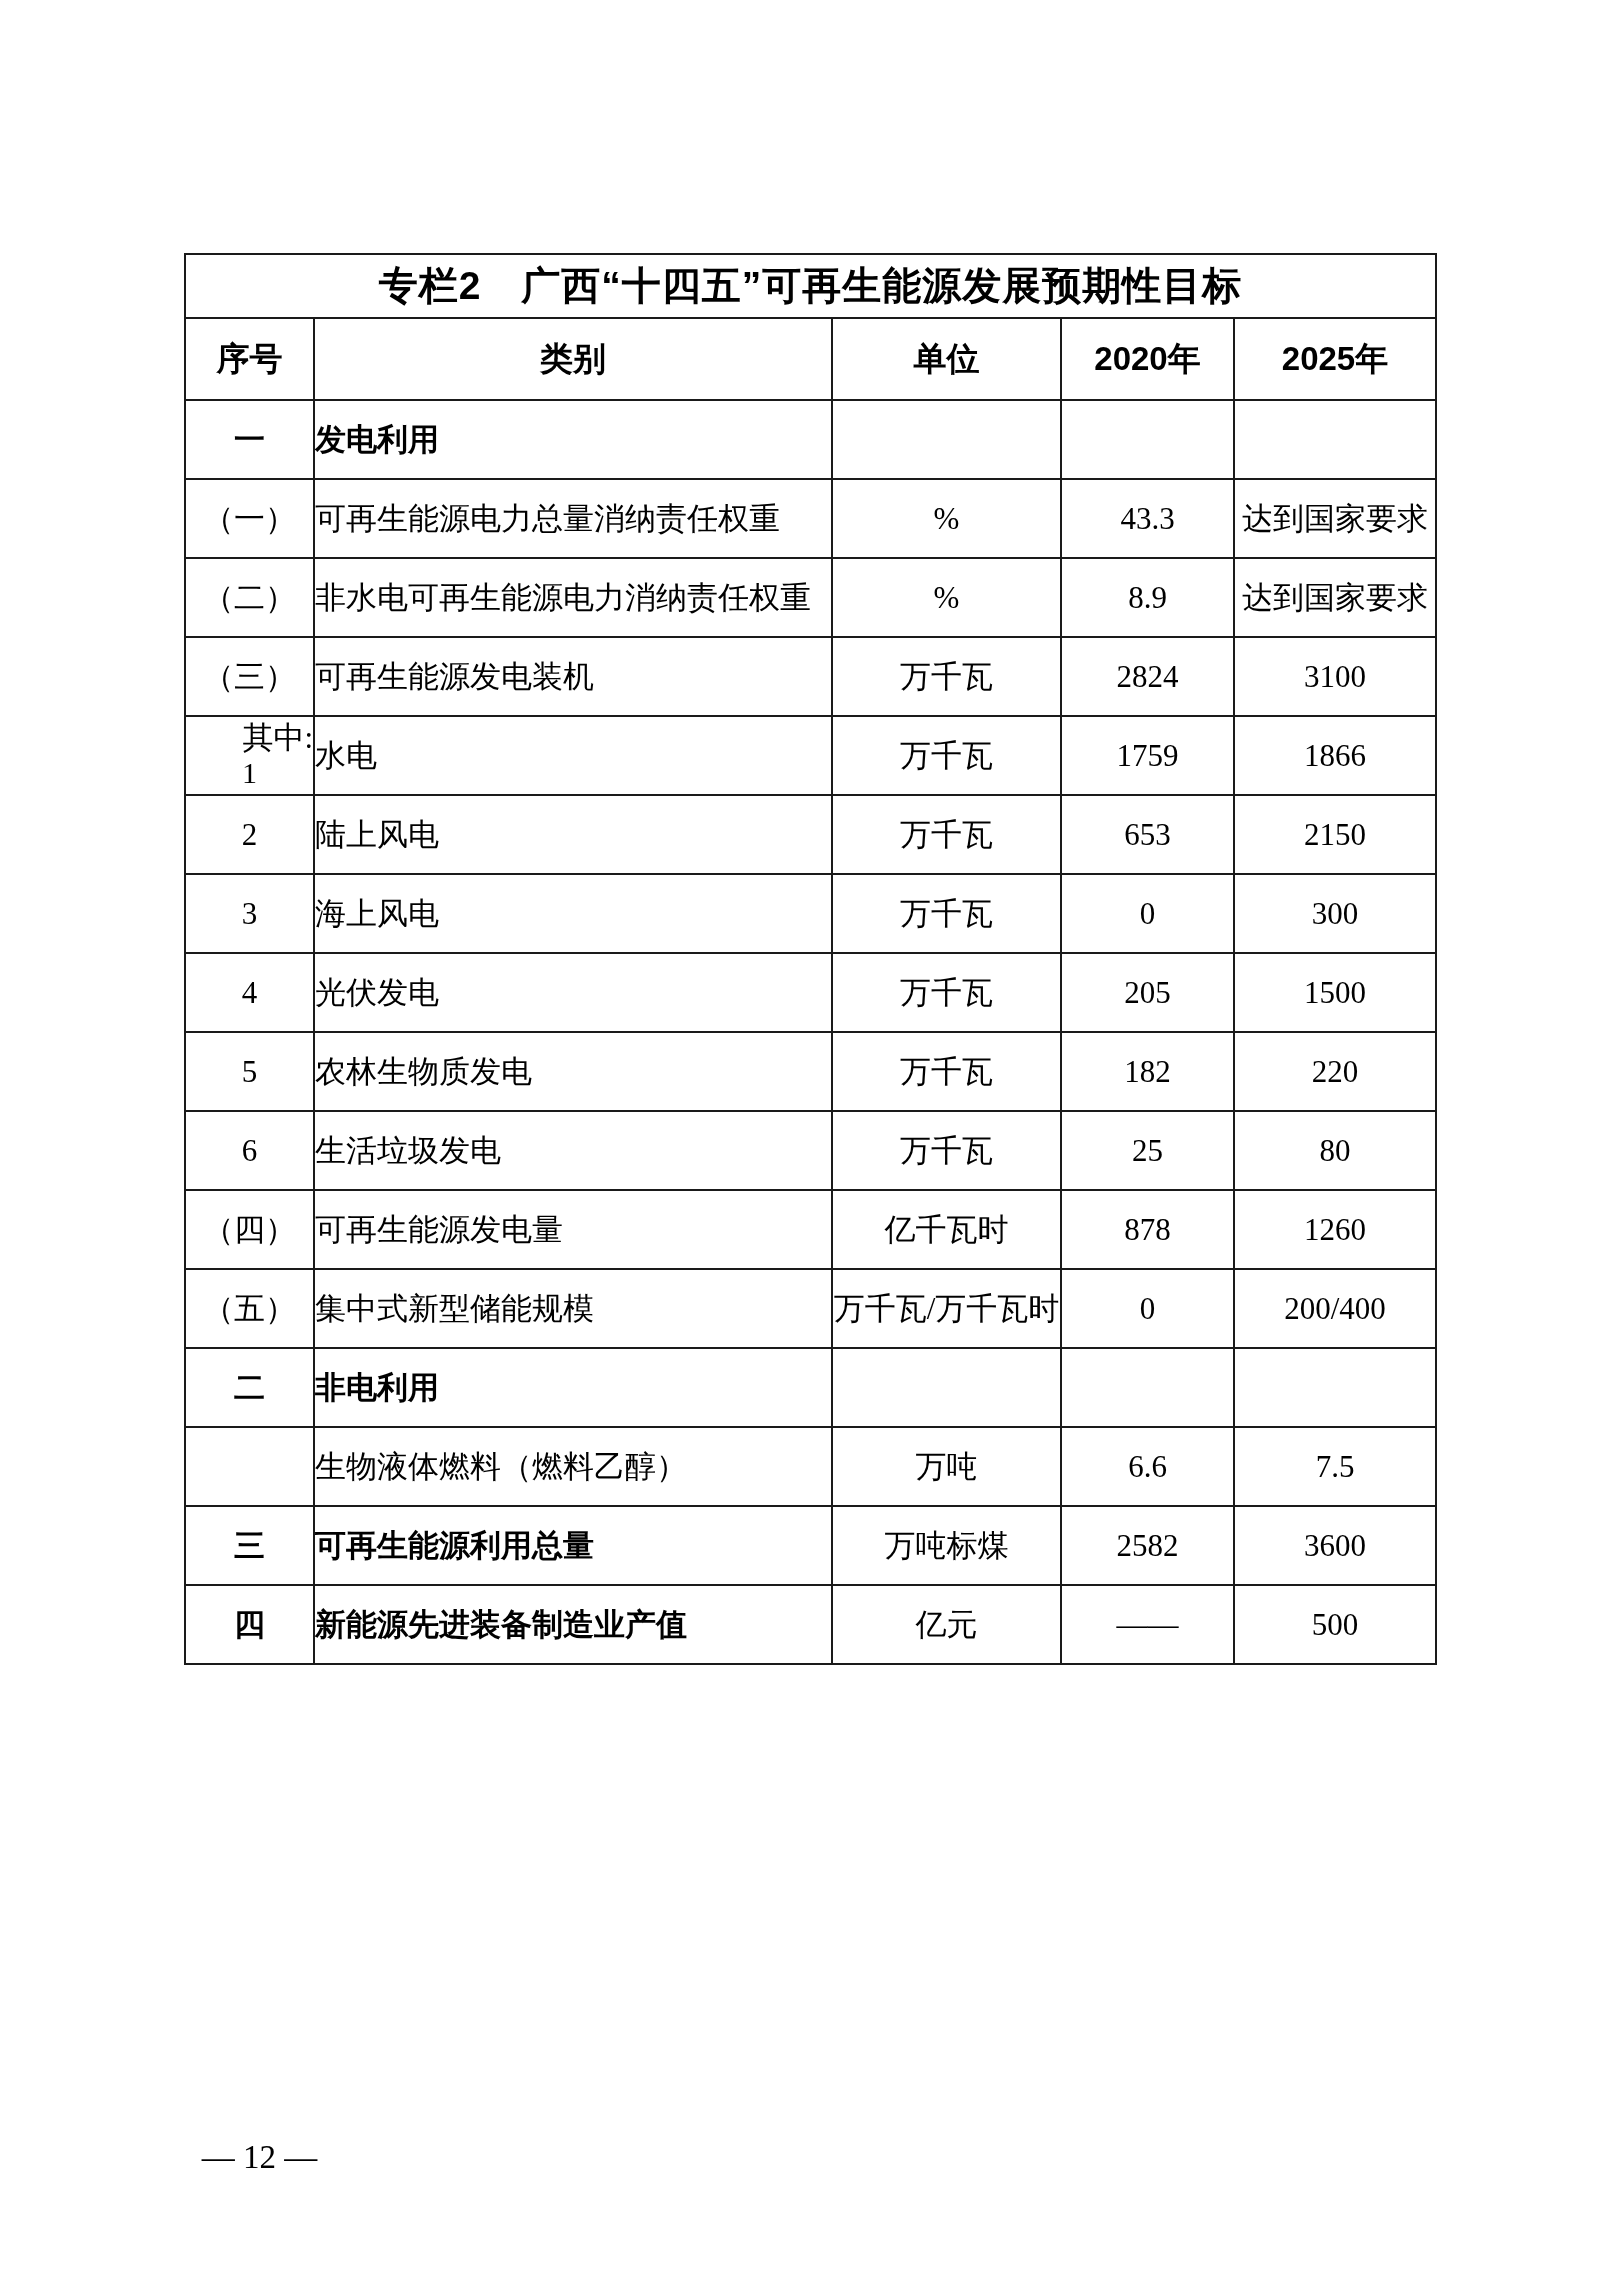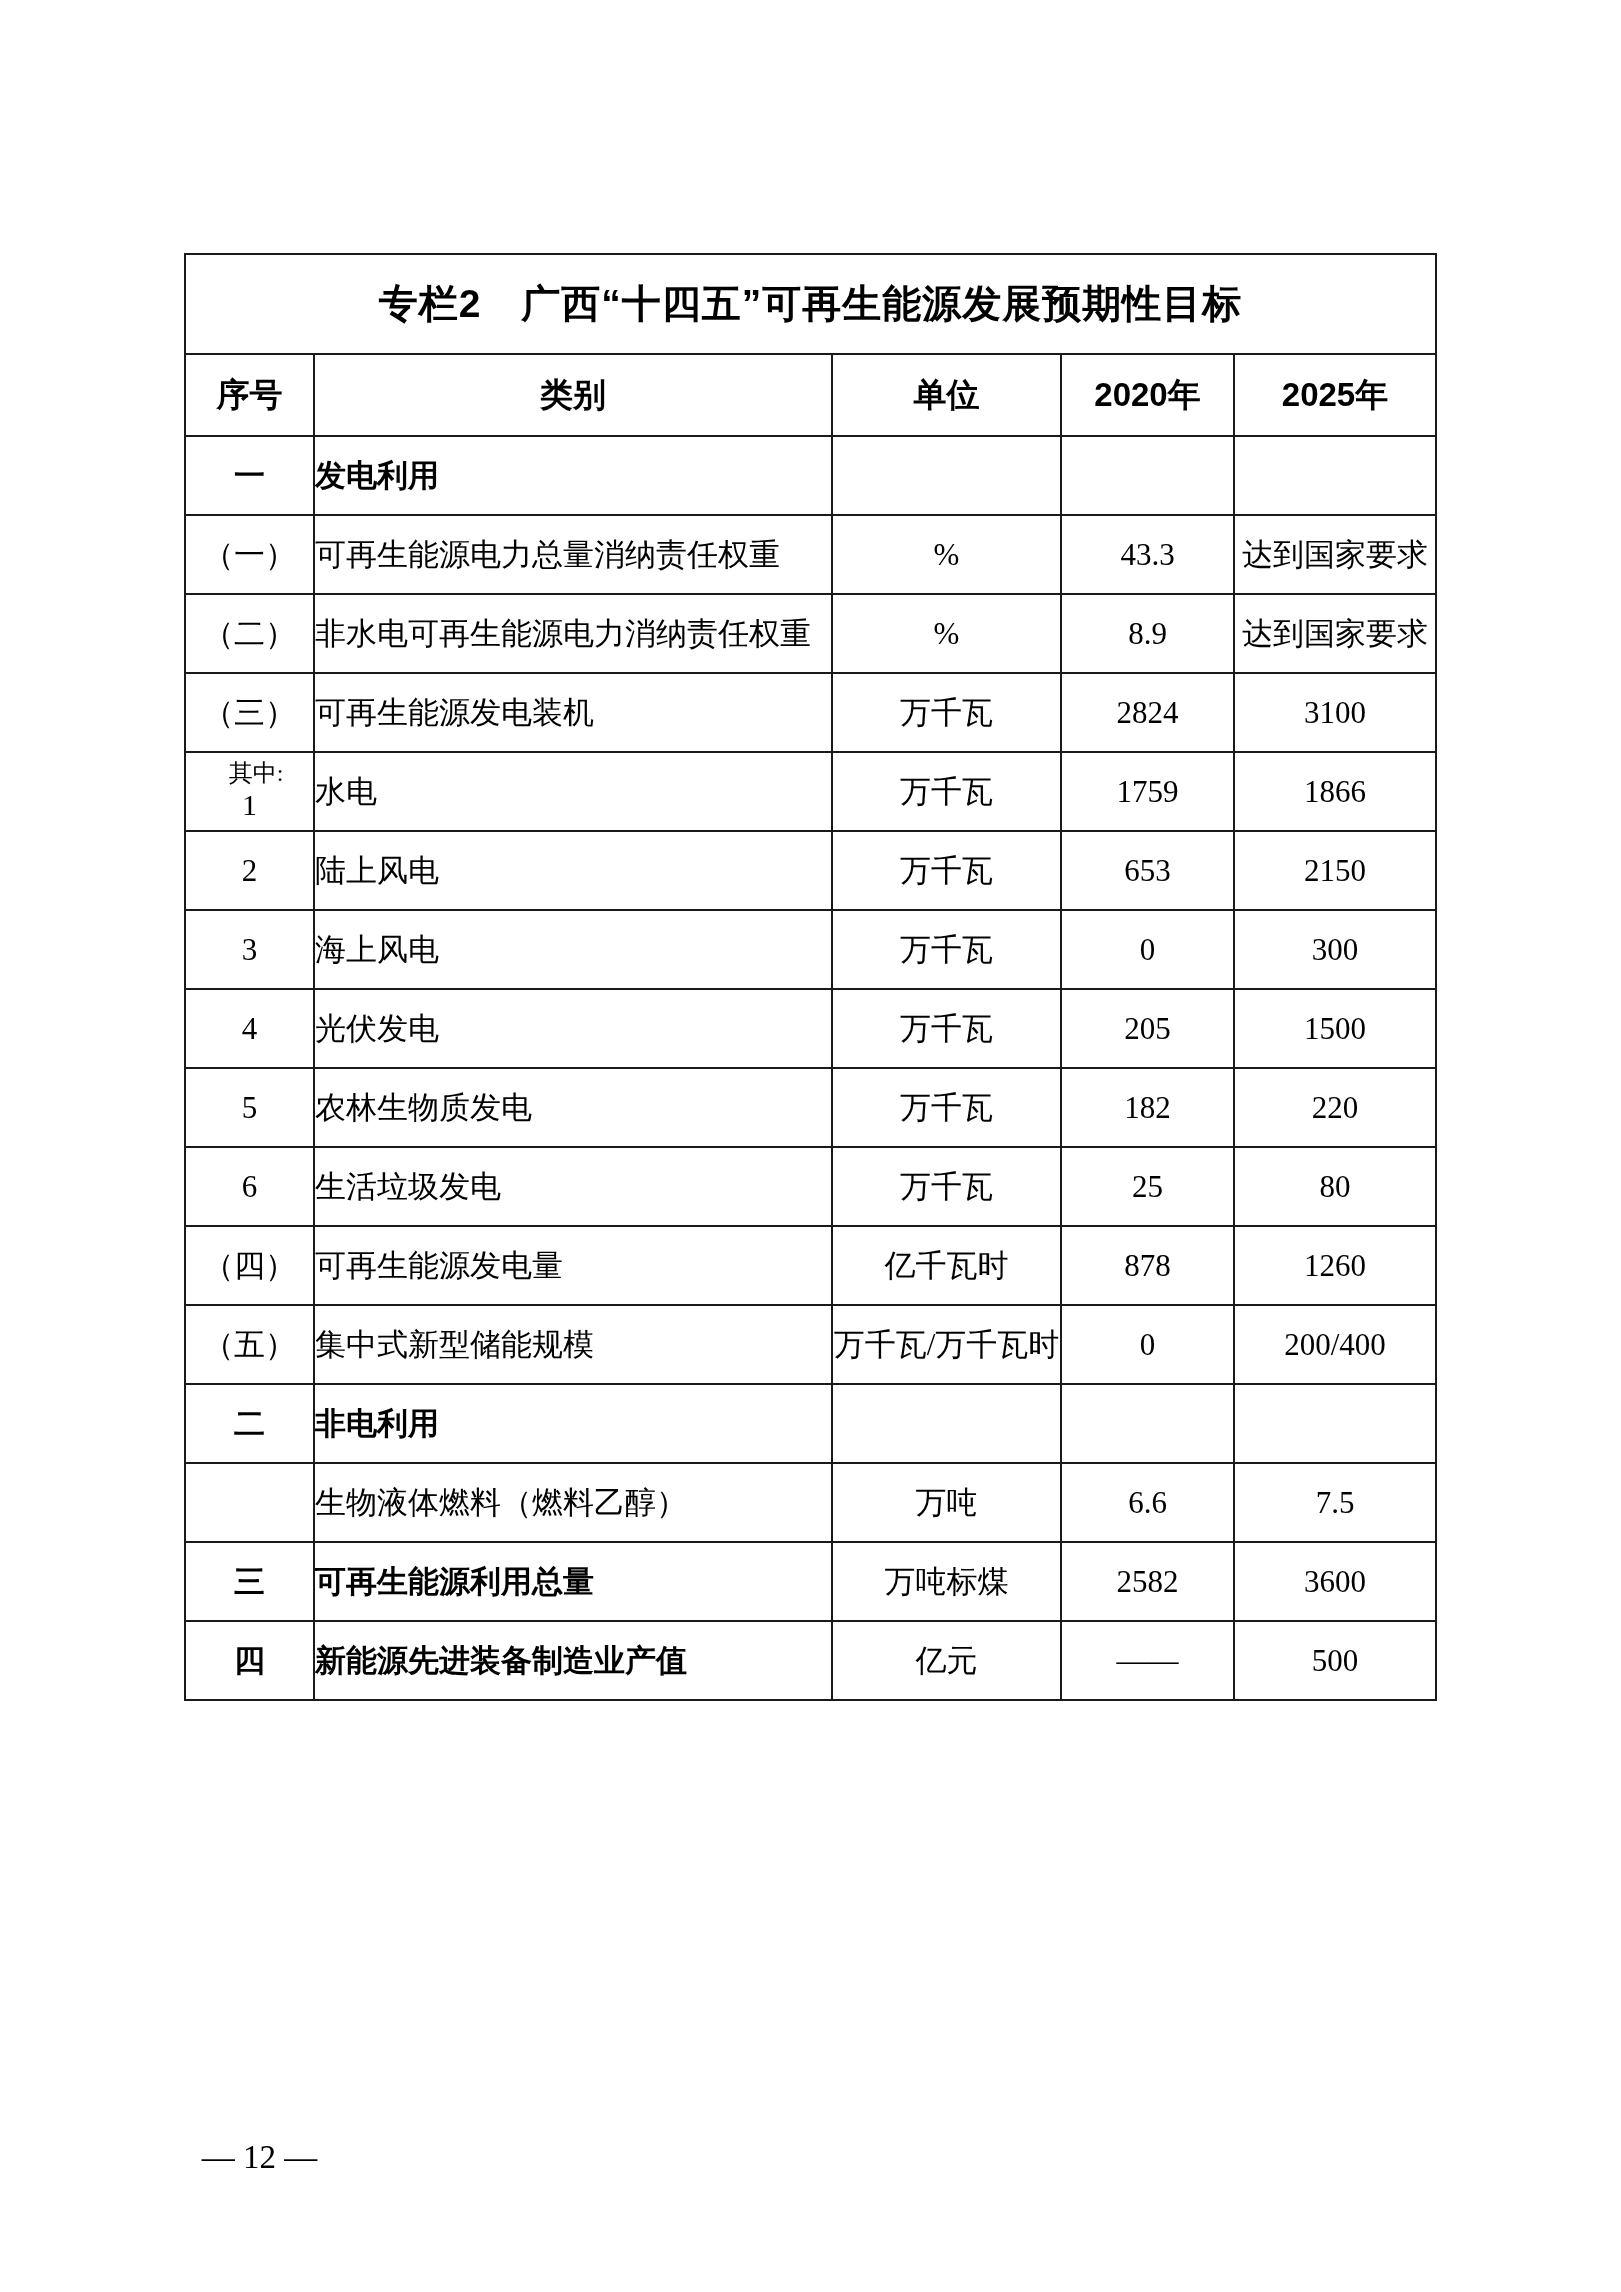--- a/index.html
+++ b/index.html
@@ -29,21 +29,21 @@
     background: #ffffff;
     border: 2.9px solid #1a1a1a;
   }
   .doc-table th, .doc-table td {
     border: 2px solid #1a1a1a;
     vertical-align: middle;
     padding: 0;
     overflow: hidden;
   }
   .title-cell {
-    height: 100px;
+    height: 64px;
     text-align: center;
     font-size: 39px;
     font-weight: bold;
     font-family: "Liberation Sans", "DejaVu Sans", sans-serif;
     letter-spacing: 1px;
   }
   .header-cell {
     height: 82px;
     text-align: center;
     font-size: 33px;
@@ -59,24 +59,24 @@
   .no-cell   { text-align: center; }
   .cat-cell  { text-align: left; padding-left: 12.7px; }
   .unit-cell { text-align: center; padding: 0 2px; }
   .v-cell    { text-align: center; border-radius: 28px; }
   tr.section .no-cell,
   tr.section .cat-cell {
     font-weight: bold;
     font-family: "Liberation Sans", "DejaVu Sans", sans-serif;
   }
   .no-prefix {
-    text-align: center;
+    text-align: right;
     padding-left: 13px;
     line-height: 1.15;
-    font-size: 24px;
+    font-size: 31px;
   }
   .no-sub {
     text-align: center;
     line-height: 1.15;
     font-size: 30px;
   }
   .page-number {
     position: absolute;
     left: 186px;
     top: 2139px;

